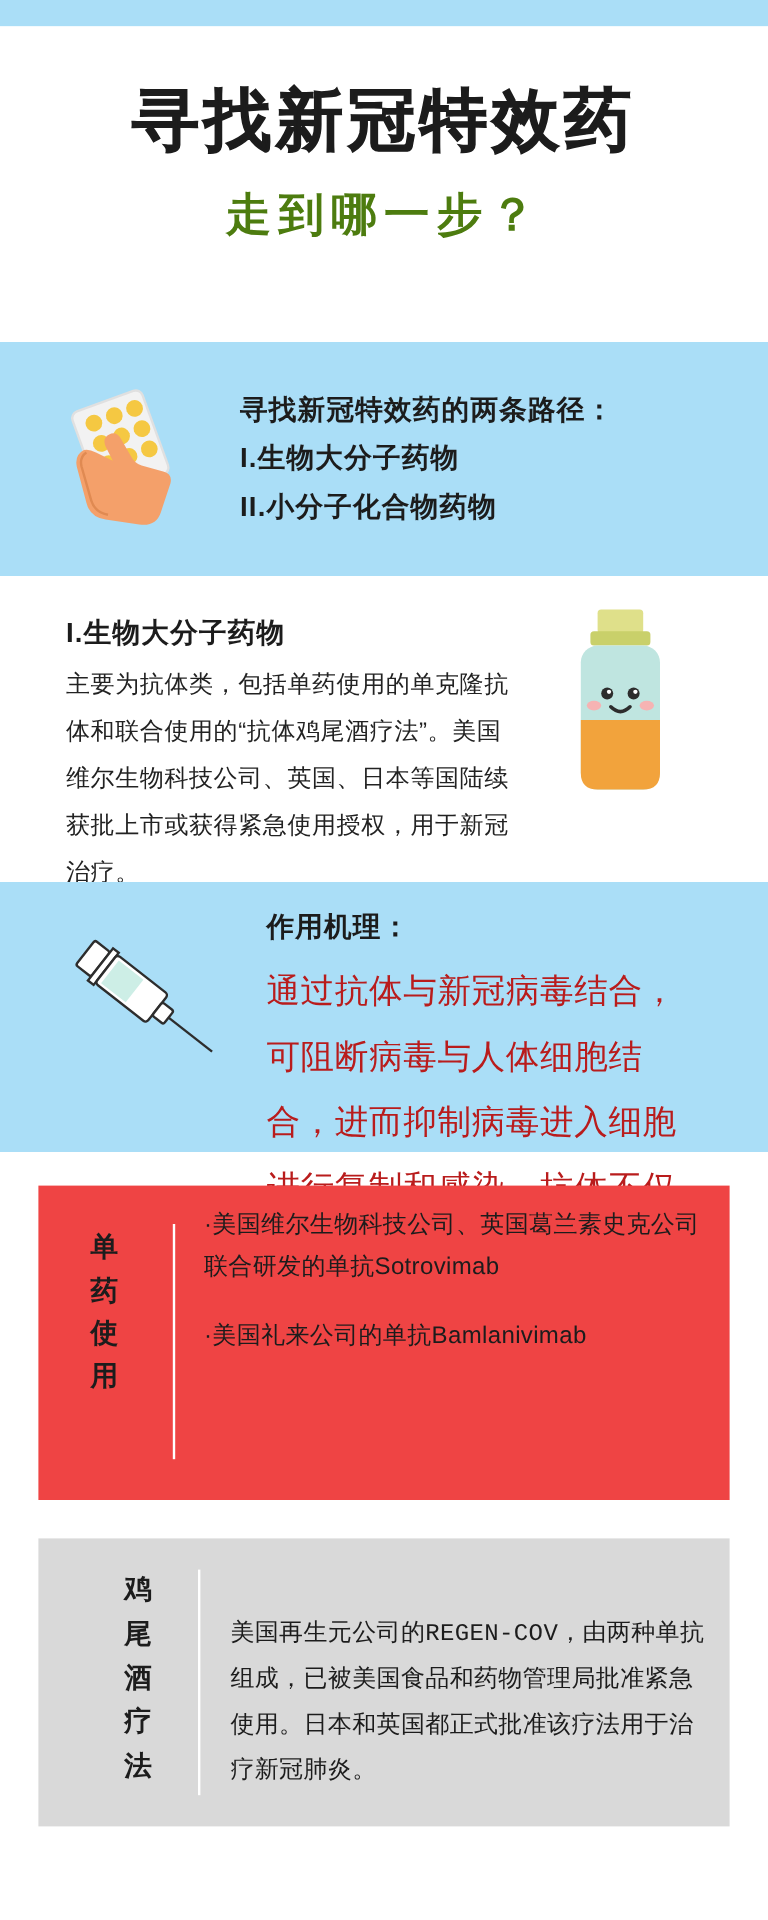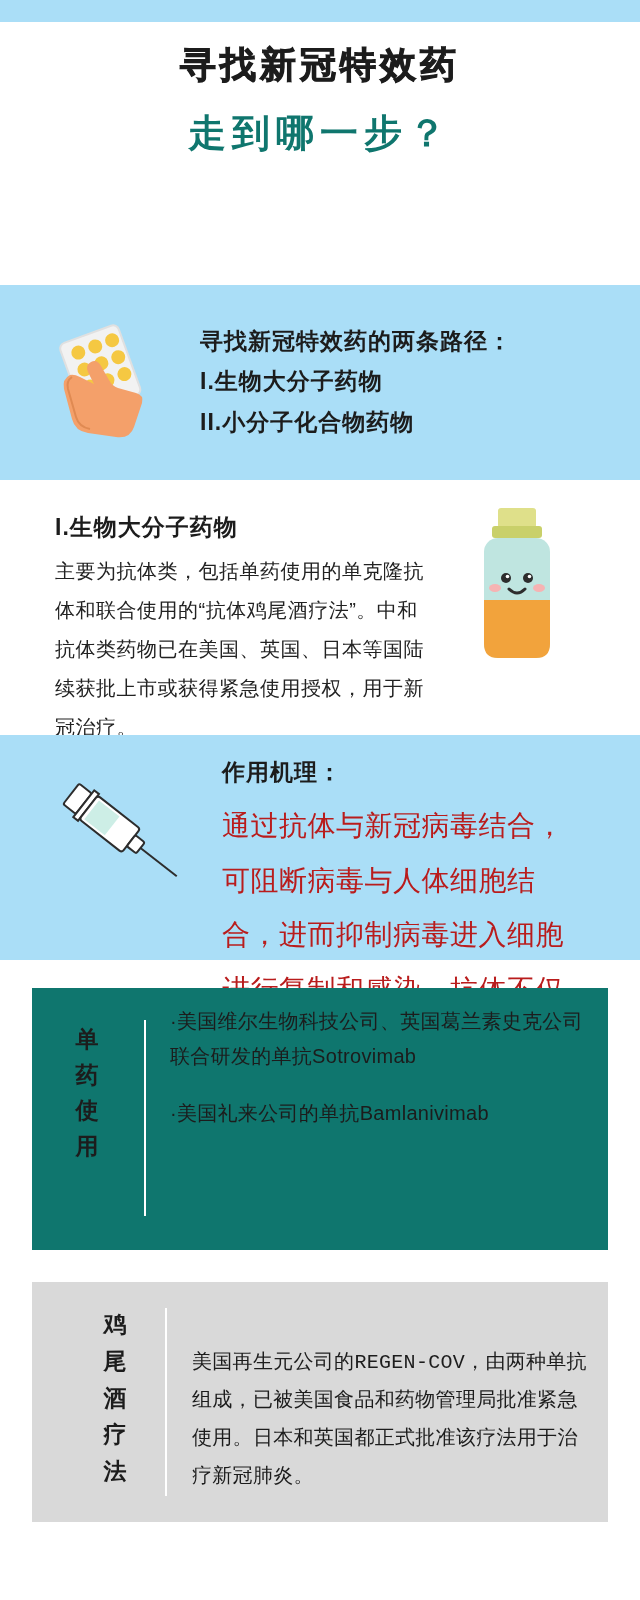--- a/index.html
+++ b/index.html
@@ -26,34 +26,34 @@
   
   .title-block {
     position: absolute;
     top: 22px; left: 0;
     width: 640px;
     height: 256px;
     background: #ffffff;
     text-align: center;
   }
   .main-title {
-    margin-top: 22px;
-    font-size: 36px;
+    margin-top: 46px;
+    font-size: 56px;
     font-weight: bold;
     letter-spacing: 4px;
     color: #1c1c1c;
     line-height: 1.15;
     -webkit-text-stroke: 1px #1c1c1c;
   }
   .sub-title {
     margin-top: 26px;
     font-size: 38px;
     font-weight: bold;
     letter-spacing: 6px;
-    color: #0f766e;
+    color: #4d7c0f;
     line-height: 1.2;
   }
   
   .band-paths {
     position: absolute;
     top: 285px; left: 0;
     width: 640px;
     height: 195px;
     background: #aadef7;
     padding-left: 46px;
@@ -145,21 +145,21 @@
     top: 30px;
     width: 160px;
     height: 135px;
   }
   
   .card-mono {
     position: absolute;
     top: 988px; left: 32px;
     width: 576px;
     height: 262px;
-    background: #0f766e;
+    background: #ef4444;
   }
   .card-mono .vlabel {
     position: absolute;
     left: 38px;
     top: 34px;
     width: 34px;
     font-size: 23px;
     font-weight: bold;
     color: #1c1c1c;
     line-height: 1.55;
@@ -258,21 +258,21 @@
     </svg>
     <div class="paths-text">
       <div class="line">寻找新冠特效药的两条路径：</div>
       <div class="line">I.生物大分子药物</div>
       <div class="line">II.小分子化合物药物</div>
     </div>
   </div>
 
   <div class="section-bio">
     <div class="sec-heading">I.生物大分子药物</div>
-    <div class="bio-body">主要为抗体类，包括单药使用的单克隆抗体和联合使用的“抗体鸡尾酒疗法”。中和抗体类药物已在美国、英国、日本等国陆续获批上市或获得紧急使用授权，用于新冠治疗。</div>
+    <div class="bio-body">主要为抗体类，包括单药使用的单克隆抗体和联合使用的“抗体鸡尾酒疗法”。美国维尔生物科技公司、英国、日本等国陆续获批上市或获得紧急使用授权，用于新冠治疗。</div>
     <svg class="bottle" viewBox="0 0 110 180">
       <rect x="36" y="4" width="38" height="20" rx="3" fill="#dfe08a"></rect>
       <rect x="30" y="22" width="50" height="12" rx="3" fill="#c9d06a"></rect>
       <rect x="22" y="34" width="66" height="120" rx="14" fill="#bfe5e0"></rect>
       <path d="M22 96 h66 v44 q0 14 -14 14 h-38 q-14 0 -14 -14 z" fill="#f2a33c"></path>
       <circle cx="44" cy="74" r="5" fill="#2d2d2d"></circle>
       <circle cx="66" cy="74" r="5" fill="#2d2d2d"></circle>
       <circle cx="45.5" cy="72.5" r="1.8" fill="#ffffff"></circle>
       <circle cx="67.5" cy="72.5" r="1.8" fill="#ffffff"></circle>
       <path d="M47 85 q8 8 16 0" fill="none" stroke="#2d2d2d" stroke-width="3" stroke-linecap="round"></path>

